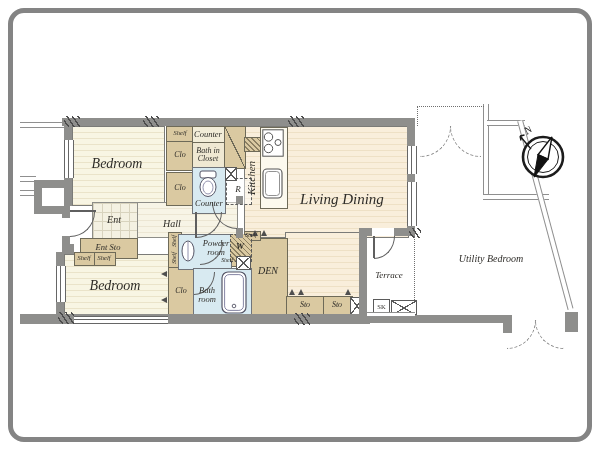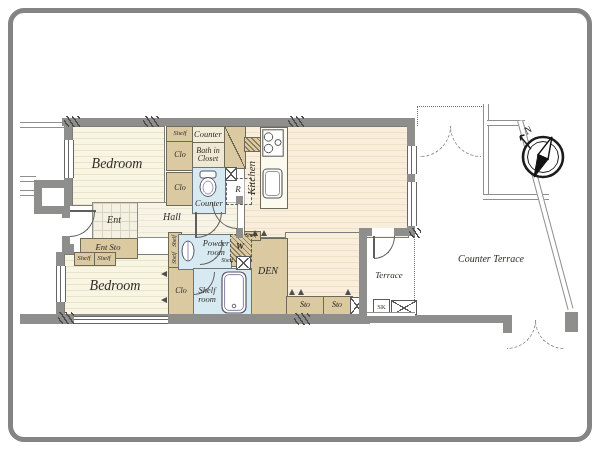--- a/index.html
+++ b/index.html
@@ -187,39 +187,40 @@
     <g transform="rotate(24 29 31)">
       <polygon points="29,9 23.5,31 34.5,31" fill="#fff" stroke="#111" stroke-width="1.4"></polygon>
       <polygon points="23.5,31 34.5,31 29,53" fill="#111" stroke="#111" stroke-width="1"></polygon>
     </g>
     <path d="M17,23 L6,10 M6,10 l1,4.5 M6,10 l4.5,-1" fill="none" stroke="#1c1c1c" stroke-width="1.4"></path>
     <text x="13" y="9" font-size="11" font-style="italic" fill="#1c1c1c" transform="rotate(-35 13 9)">N</text>
   </svg>
 
   <span class="lbl s14" style="left:117px;top:164px;">Bedroom</span>
   <span class="lbl s14" style="left:115px;top:286px;">Bedroom</span>
+  <span class="lbl s15" style="left:342px;top:200px;">Living Dining</span>
   <span class="lbl s11 rot" style="left:252px;top:178px;">Kitchen</span>
   <span class="lbl s85" style="left:208px;top:134px;">Counter</span>
   <span class="lbl s8 wrap" style="left:208px;top:155px;width:34px;">Bath in Closet</span>
   <span class="lbl s85" style="left:209px;top:203px;">Counter</span>
   <span class="lbl s9" style="left:238px;top:190px;">R</span>
   <span class="lbl s65" style="left:180px;top:133px;">Shelf</span>
   <span class="lbl s8" style="left:180px;top:155px;">Clo</span>
   <span class="lbl s8" style="left:180px;top:188px;">Clo</span>
   <span class="lbl s10" style="left:114px;top:220px;">Ent</span>
-  <span class="lbl s10" style="left:172px;top:217px;">Hall</span>
+  <span class="lbl s10" style="left:172px;top:224px;">Hall</span>
   <span class="lbl s85" style="left:108px;top:247px;">Ent Sto</span>
   <span class="lbl s65" style="left:84px;top:258px;">Shelf</span>
   <span class="lbl s65" style="left:104px;top:258px;">Shelf</span>
   <span class="lbl s55 rot" style="left:174px;top:241px;">Shelf</span>
   <span class="lbl s55 rot" style="left:174px;top:258px;">Shelf</span>
   <span class="lbl s8" style="left:181px;top:291px;">Clo</span>
   <span class="lbl s85 wrap" style="left:216px;top:248px;width:30px;">Powder room</span>
   <span class="lbl s9" style="left:240px;top:247px;font-weight:bold;">W</span>
   <span class="lbl s55" style="left:251px;top:235px;">Shelf</span>
   <span class="lbl s55" style="left:227px;top:260px;">Shelf</span>
-  <span class="lbl s85 wrap" style="left:207px;top:295px;width:32px;">Shelf room</span>
+  <span class="lbl s85 wrap" style="left:207px;top:295px;width:32px;">Bath room</span>
   <span class="lbl s10" style="left:268px;top:271px;">DEN</span>
   <span class="lbl s8" style="left:305px;top:305px;">Sto</span>
   <span class="lbl s8" style="left:337px;top:305px;">Sto</span>
   <span class="lbl s9" style="left:389px;top:276px;text-align:center;">Terrace</span>
-  <span class="lbl s10" style="left:491px;top:259px;">Counter Terrace</span>
+  <span class="lbl s10" style="left:491px;top:259px;">Utility Bedroom</span>
 </div>
 
 </body></html>

